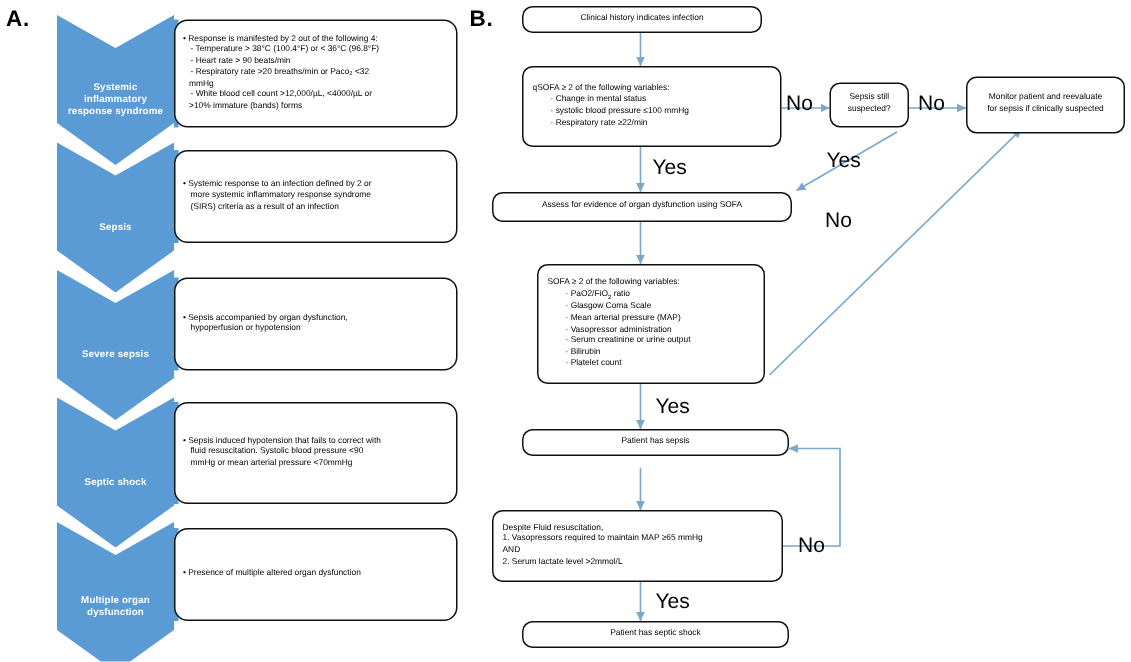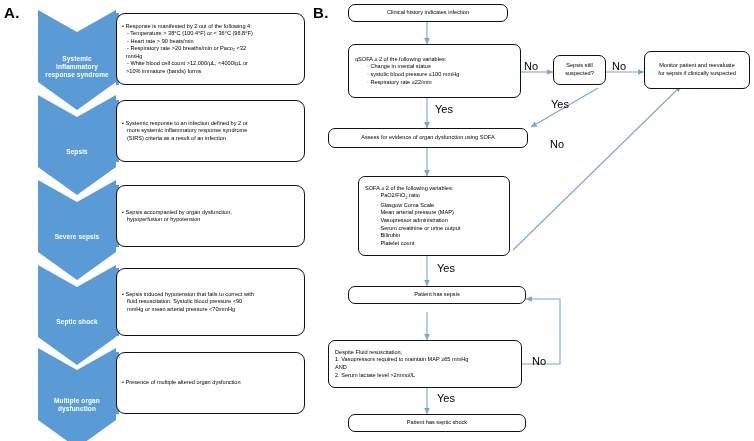--- a/index.html
+++ b/index.html
@@ -48,21 +48,21 @@
   .bbox{
     position:absolute;border:1.2px solid #111;background:#fff;
     box-sizing:border-box;border-radius:7px;
     display:flex;align-items:center;
   }
   .bbox.center{justify-content:center;text-align:center;}
   .bbox-text{font-size:5.6px;line-height:7.6px;width:100%;}
   .bbox-text .li{display:block;text-indent:-5px;padding-left:17px;}
   .bbox-text .hd{display:block;}
   .lbl{
-    position:absolute;font-size:11px;color:#000;white-space:nowrap;
+    position:absolute;font-size:14px;color:#000;white-space:nowrap;
   }
   svg.wires{position:absolute;left:0;top:0;width:444px;height:441px;overflow:visible;}
   sub{font-size:.72em;}
 </style>
 </head>
 <body>
 
 <div class="panel-letter" id="panelA-letter">A.</div>
 <div class="panel-letter" id="panelB-letter">B.</div>
 

